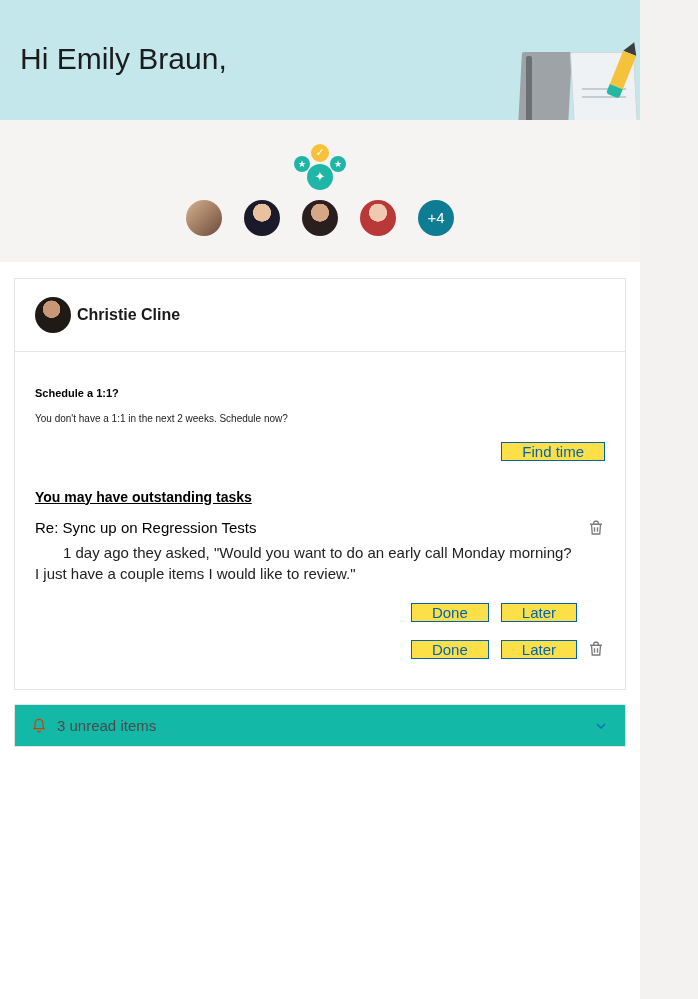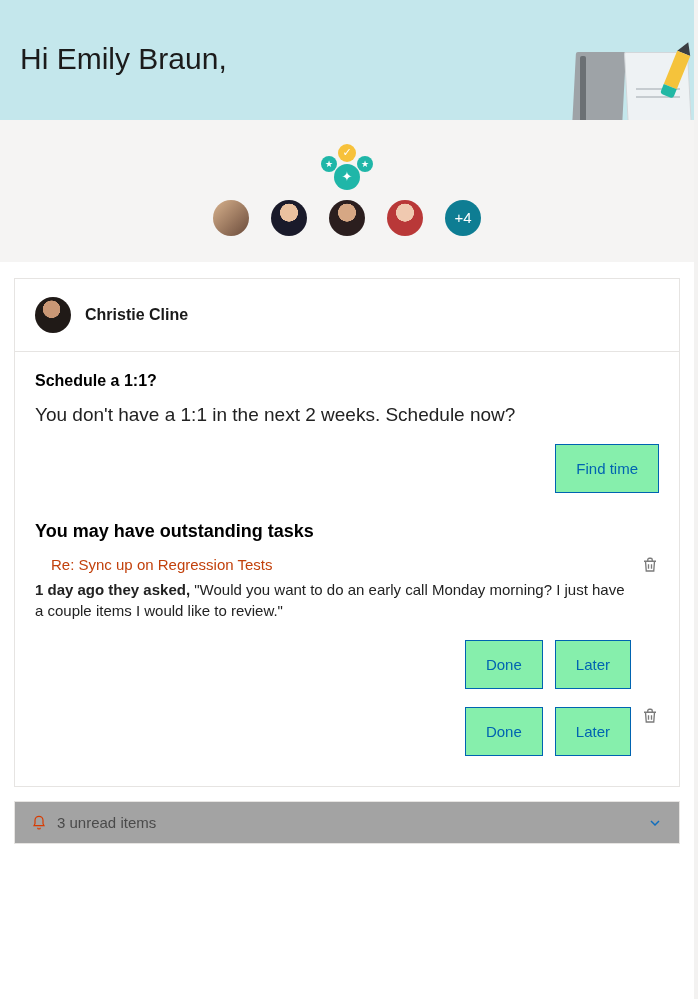--- a/index.html
+++ b/index.html
@@ -1,17 +1,17 @@
 <!DOCTYPE html>
 <html><head>
 <meta charset="utf-8">
 <style>
   :root { font-family: "Segoe UI", -apple-system, Arial, sans-serif; }
   html,body { margin:0; padding:0; background:#f3f2f1; }
-  .viewport { width:694px; min-height:999px; background:#fff; position:relative; }
+  .viewport { width:640px; min-height:999px; background:#fff; position:relative; }
 
   
   .banner { background:#c4e7ec; padding:40px 20px 42px; position:relative; overflow:hidden; }
   .banner h1 { margin:0; font-weight:400; font-size:30px; line-height:1.25; color:#1b1b1b; }
   .notebook { position:absolute; right:-6px; bottom:-8px; width:130px; height:90px; }
   .nb-binder { position:absolute; left:10px; top:18px; width:6px; height:68px; background:#6b7074; border-radius:2px; }
   .nb-left  { position:absolute; left:4px; top:14px; width:50px; height:76px; background:#9ea3a7; border-radius:2px; transform:skewX(-3deg); }
   .nb-right { position:absolute; left:56px; top:14px; width:62px; height:76px; background:#eef2f4; border:1px solid #d3d7da; border-radius:2px; transform:skewX(3deg); }
   .nb-line  { position:absolute; left:66px; width:44px; height:2px; background:#c6ccd0; }
   .nb-line.l1{ top:50px; } .nb-line.l2{ top:58px; }
@@ -27,41 +27,41 @@
   .ti-small.a{ left:2px; top:12px; } .ti-small.b{ right:2px; top:12px; }
   .ti-top   { width:18px;height:18px;border-radius:50%;background:#f7c13a;position:absolute;left:19px;top:0;display:flex;align-items:center;justify-content:center;color:#fff;font-size:11px; }
   .ti-big   { width:26px;height:26px;border-radius:50%;background:#1fb6a8;position:absolute;left:15px;top:20px;display:flex;align-items:center;justify-content:center;color:#fff;font-size:13px; }
   .catch-title { font-size:20px; font-weight:600; color:#1b1b1b; margin:14px 0 16px; }
   .avatars { display:flex; align-items:center; justify-content:center; gap:22px; }
   .avatar-button { width:36px;height:36px;border-radius:50%;overflow:hidden;border:none;padding:0;cursor:pointer; }
   .more-button { width:36px;height:36px;border-radius:50%;background:#0e7d93;color:#fff;border:none;font-size:15px;cursor:pointer; }
 
   
   .card { margin:16px 14px 0; background:#fff; border:1px solid #e6e4e2; }
-  .card-head { display:flex; align-items:center; gap:14px; padding:18px 20px; border-bottom:1px solid #e6e4e2; }
+  .card-head { display:flex; align-items:center; gap:6px; padding:18px 20px; border-bottom:1px solid #e6e4e2; }
   .card-head .av { width:36px;height:36px;border-radius:50%;overflow:hidden; }
   .card-head .name { font-weight:600; font-size:16px; color:#1a1a1a; }
 
   .card-body { padding:20px; }
-  .q-title { font-weight:600; font-size:16px; margin:0 0 14px; }
-  .q-text  { font-size:19px; color:#222; margin:0; }
+  .q-title { font-weight:600; font-size:11px; margin:15px 0 14px; }
+  .q-text  { font-size:10px; color:#222; margin:0; }
   .btn-row { display:flex; justify-content:flex-end; gap:12px; margin-top:18px; }
-  .btn     { border:1px solid #0063b1; color:#0063b1; background:#86efac; font-size:15px; padding:15px 20px; cursor:pointer; min-width:68px; }
+  .btn     { border:1px solid #0063b1; color:#0063b1; background:#fde047; font-size:15px; padding:0 20px; cursor:pointer; min-width:68px; }
 
-  .section-title { font-weight:600; font-size:18px; margin:28px 0 14px; }
+  .section-title { font-weight:600; font-size:14px; margin:28px 0 14px;text-decoration:underline; }
 
   .task { position:relative; margin-bottom:10px; padding-right:28px; }
-  .task-subject { color:#c2410c; font-size:15px; margin:0 16px 6px; cursor:pointer; display:inline-block; }
+  .task-subject { color:#000000; font-size:15px; margin:0 0 6px; cursor:pointer; display:inline-block; }
   .task-line    { font-size:15px; line-height:1.45; color:#222; }
-  .task-line .ago { font-weight:700; }
+  .task-line .ago { font-weight:400;margin-left:28px; }
   .trash { position:absolute; right:0; top:0; width:18px; height:18px; color:#7b7b7b; cursor:pointer; }
   .trash svg { width:100%; height:100%; display:block; }
 
   
-  .footer-row { margin:14px 14px 0; background:#a3a3a3; border:1px solid #e6e4e2; display:flex; align-items:center; justify-content:space-between; padding:12px 16px; }
+  .footer-row { margin:14px 14px 0; background:#14b8a6; border:1px solid #e6e4e2; display:flex; align-items:center; justify-content:space-between; padding:12px 16px; }
   .footer-left { display:flex; align-items:center; gap:10px; }
   .bell { width:16px; height:16px; }
   .bell svg { width:100%; height:100%; display:block; color:#d83b01; }
   .footer-text { font-size:15px; color:#4a4a4a; }
   .chevron { width:16px; height:16px; cursor:pointer; }
   .chevron svg { width:100%; height:100%; display:block; color:#106ebe; }
 
   
   .av-img { width:100%; height:100%; display:block; }
   .p0{background:linear-gradient(135deg,#d8b28d,#6a4a3a);} 

